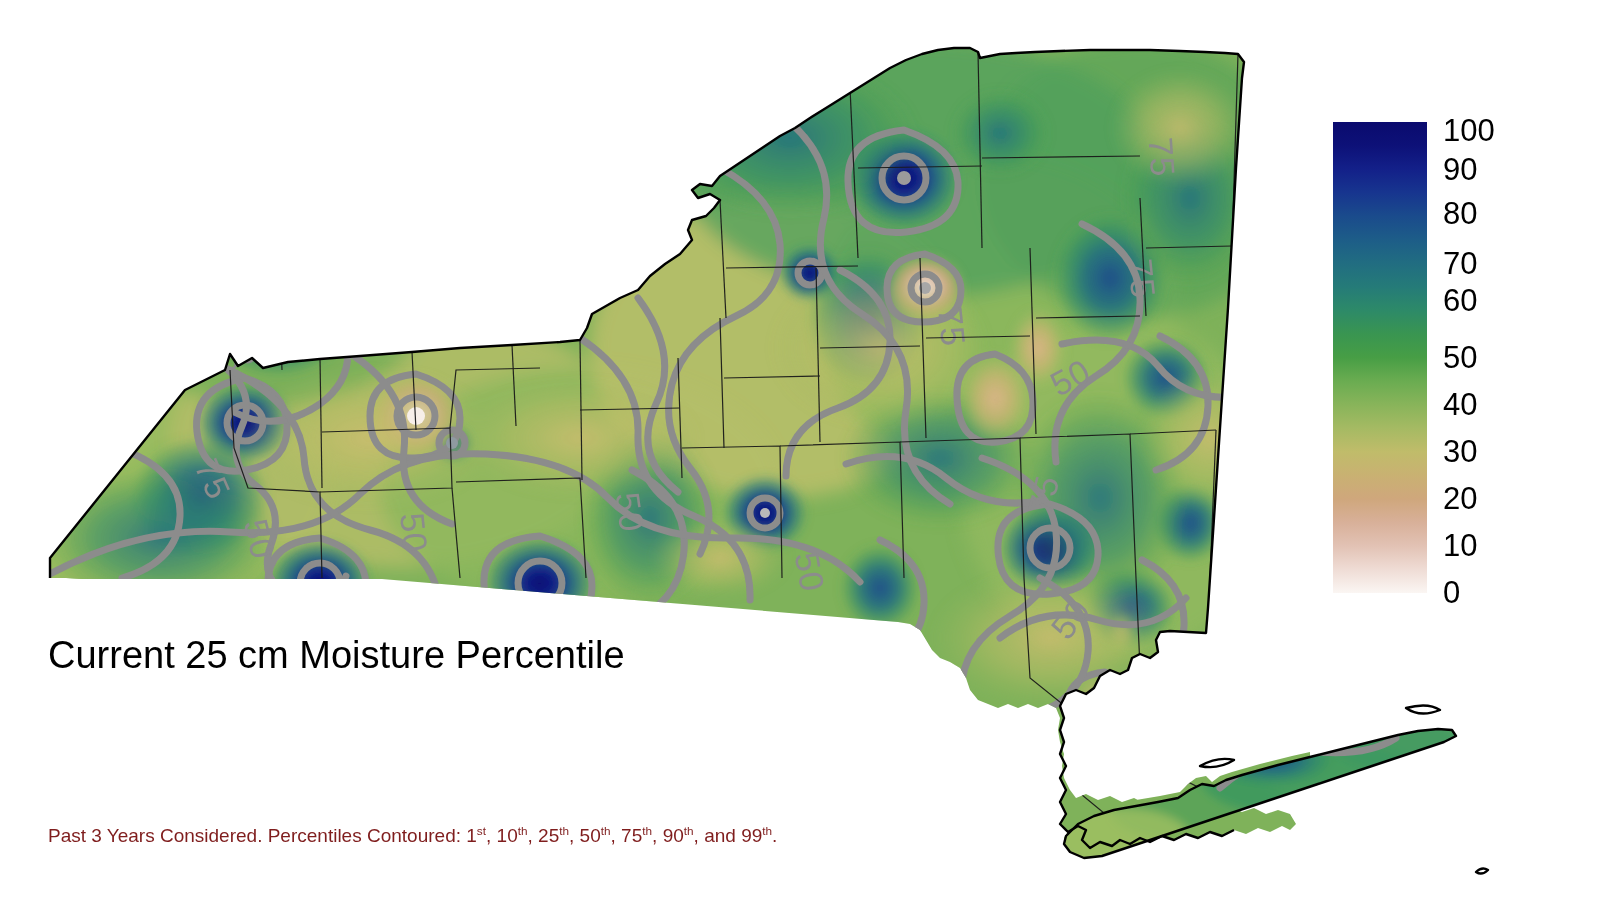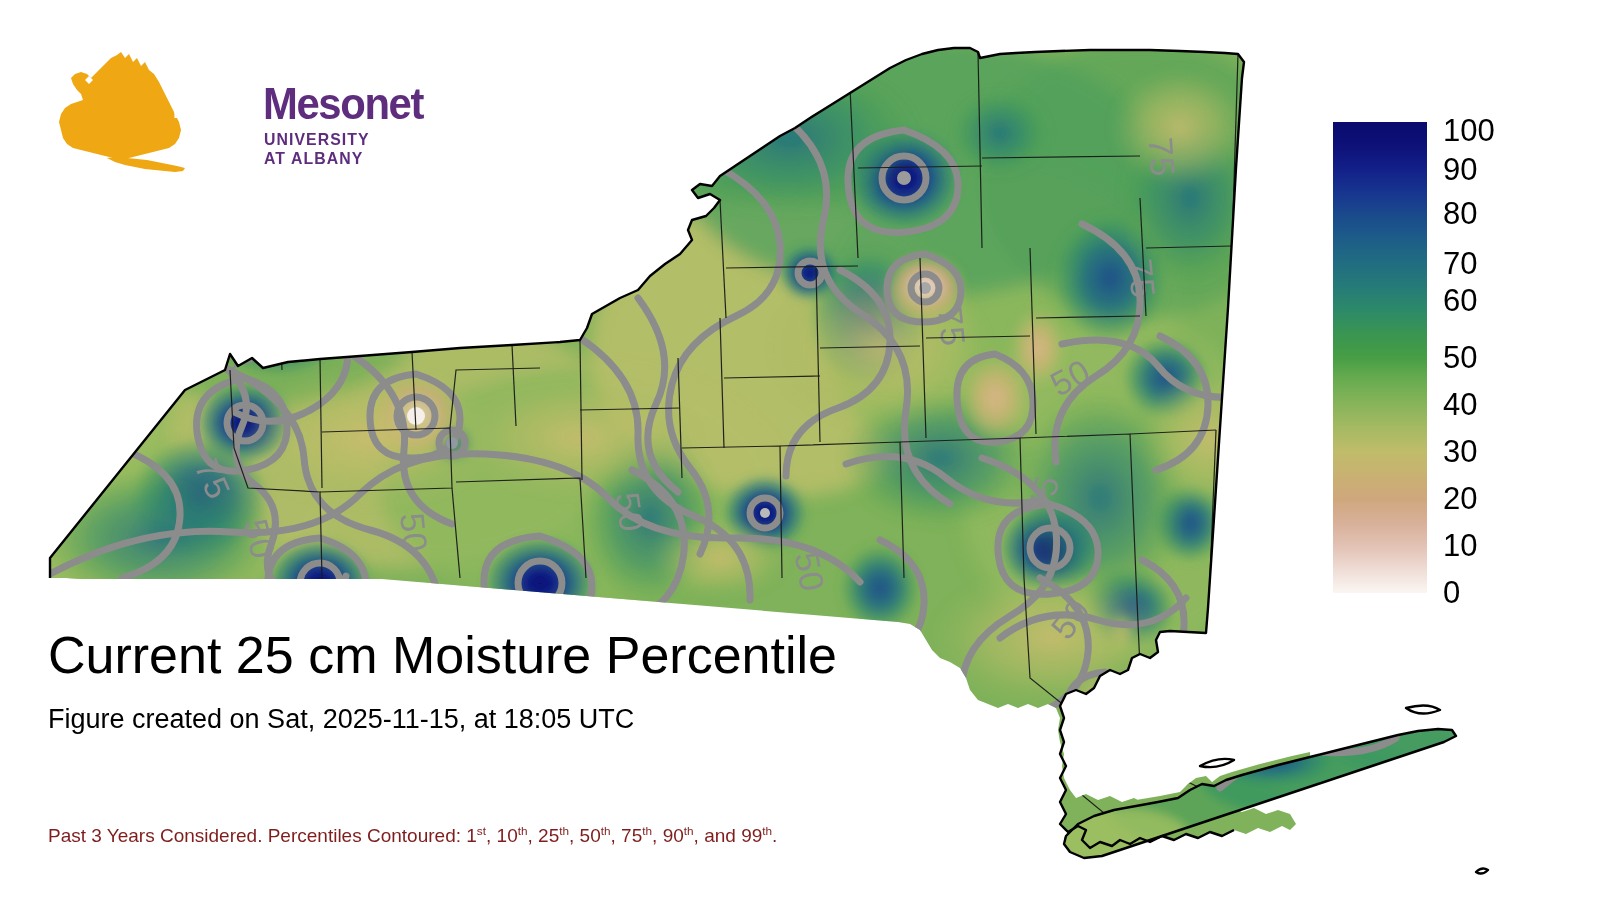--- a/index.html
+++ b/index.html
@@ -43,21 +43,21 @@
   .cbar{position:absolute;inset:0;}
   .cbar-ticks{position:absolute;left:1443px;top:122px;width:120px;height:471px;}
   .cbar-tick{
     position:absolute;left:0;font-size:31px;line-height:31px;color:#000;
     font-family:"Liberation Sans",sans-serif;white-space:nowrap;
   }
 
   
   .title{
     position:absolute;left:48px;top:632px;
-    font-size:52px;line-height:46px;color:#000;
+    font-size:38px;line-height:46px;color:#000;
     font-family:"Liberation Sans",sans-serif;white-space:nowrap;
   }
   .subline{
     position:absolute;left:48px;
     font-size:27px;line-height:33px;color:#000;
     font-family:"Liberation Sans",sans-serif;white-space:nowrap;
   }
   .sub1{top:703px;}
   .sub2{top:752px;}
   .footnote{
@@ -458,40 +458,20 @@
     <span class="cbar-tick" style="top:126px;">70</span>
     <span class="cbar-tick" style="top:163px;">60</span>
     <span class="cbar-tick" style="top:220px;">50</span>
     <span class="cbar-tick" style="top:267px;">40</span>
     <span class="cbar-tick" style="top:314px;">30</span>
     <span class="cbar-tick" style="top:361px;">20</span>
     <span class="cbar-tick" style="top:408px;">10</span>
     <span class="cbar-tick" style="top:455px;">0</span>
   </div>
 
-  <div class="logo-wrap">
-    <svg class="logo-state" viewBox="0 0 150 120">
-      <path fill="#efa713" d="M62 3 L66 0 L70 6 L74 2 L78 10 L82 6 L86 14 L90 10 L94 18
-               L99 22 L104 30 L108 38 L112 46 L116 54 L120 62 L124 70 L126 78
-               L124 86 L120 92 L114 96 L106 98 L98 100 L90 102 L82 104 L74 106
-               L66 108 L58 106 L50 104 L42 102 L34 100 L26 98 L18 96 L12 92
-               L8 86 L6 78 L4 70 L6 62 L10 56 L16 52 L22 50 L28 48 L26 42
-               L22 38 L18 32 L16 26 L20 22 L26 20 L32 22 L36 26 L40 22 L44 18
-               L48 14 L52 10 L56 6 Z"></path>
-      <path fill="#efa713" d="M52 106 L60 110 L70 113 L80 115 L90 117 L100 118 L110 119
-               L120 120 L128 119 L130 116 L122 114 L112 112 L102 110 L92 108
-               L82 107 L72 106 L62 105 Z"></path>
-      <path fill="#ffffff" d="M30 28 L34 24 L38 28 L34 32 Z"></path>
-    </svg>
-    <div class="logo-nys">NYS</div>
-    <div class="logo-bar"></div>
-    <div class="logo-meso">Mesonet</div>
-    <div class="logo-univ">UNIVERSITY AT ALBANY</div>
-  </div>
 
   <div class="title">Current 25 cm Moisture Percentile</div>
-  <div class="subline sub1">Figure created on Sat, 2025-11-15, at 18:05 UTC</div>
 
   <div class="footnote">
     <span>Past 3 Years Considered. Percentiles Contoured: </span><span>1</span><sup>st</sup>, <span>10</span><sup>th</sup>, <span>25</span><sup>th</sup>, <span>50</span><sup>th</sup>, <span>75</span><sup>th</sup>, <span>90</span><sup>th</sup>, <span>and</span> <span>99</span><sup>th</sup><span>.</span>
   </div>
 
 </div>
 
 </body></html>

